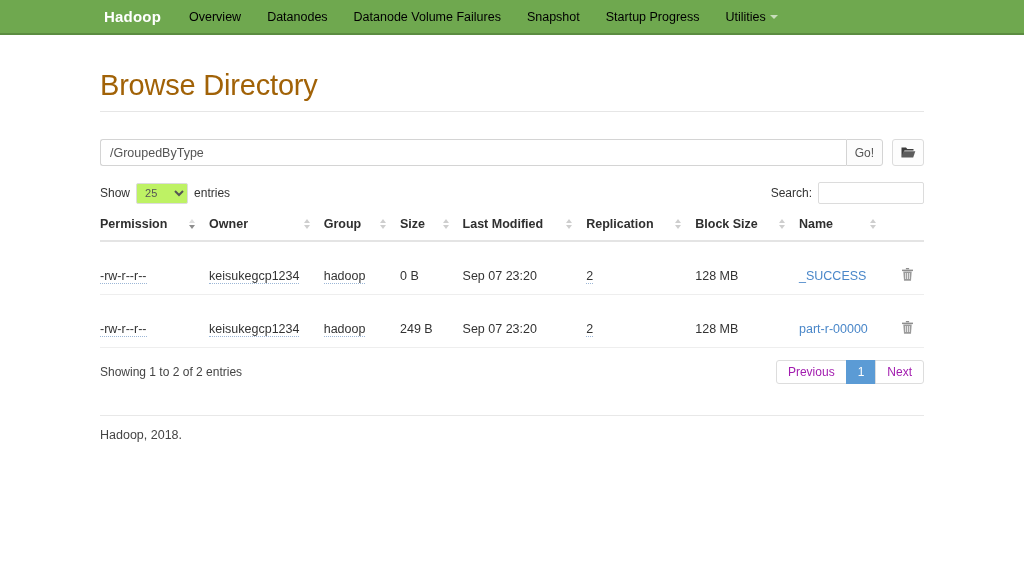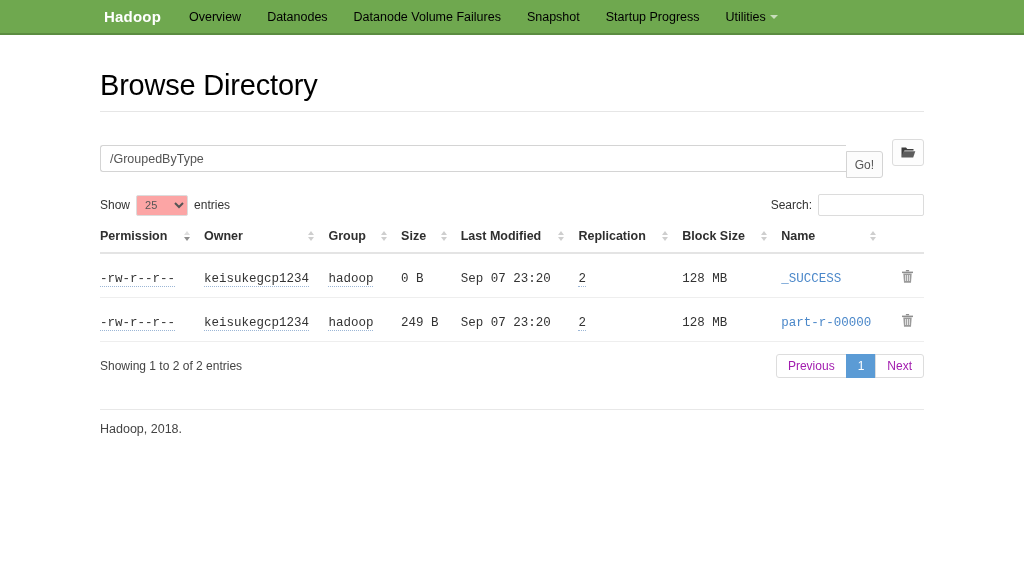--- a/index.html
+++ b/index.html
@@ -49,33 +49,33 @@
   
   .container {
     width: 824px;
     margin: 0 auto;
     padding-top: 34px;
   }
 
   .page-title {
     font-size: 29px;
     font-weight: normal;
-    color: #000000;
+    color: #a16207;
     margin: 0 0 9px 0;
     letter-spacing: -.2px;
   }
   .title-rule {
     border: 0;
     border-top: 1px solid #e6e6e6;
     margin: 0 0 27px 0;
   }
 
   
   .path-row { display: flex; align-items: stretch; margin-bottom: 16px; }
-  .input-group { display: flex; flex: 1 1 auto; align-items: center; }
+  .input-group { display: flex; flex: 1 1 auto; }
   .path-input {
     flex: 1 1 auto;
     height: 27px;
     border: 1px solid #d4d4d4;
     border-right: none;
     border-radius: 3px 0 0 3px;
     padding: 0 9px;
     font-size: 12.5px;
     color: #555;
     font-family: "Liberation Sans", sans-serif;
@@ -86,21 +86,20 @@
     height: 27px;
     min-width: 37px;
     border: 1px solid #d4d4d4;
     border-radius: 0 3px 3px 0;
     background: #fcfcfc;
     font-size: 12px;
     color: #555;
     cursor: pointer;
     font-family: "Liberation Sans", sans-serif;
     padding: 0 8px;
-    margin-top: 12px;
   }
   .folder-btn {
     height: 27px;
     width: 32px;
     margin-left: 9px;
     border: 1px solid #dcdcdc;
     border-radius: 3px;
     background: #fdfdfd;
     display: flex;
     align-items: center;
@@ -120,21 +119,21 @@
   .length-box { display: flex; align-items: center; }
   .length-box label { display: flex; align-items: center; }
   .entries-select {
     margin: 0 6px;
     height: 21px;
     width: 52px;
     font-size: 11px;
     color: #555;
     border: 1px solid #dcdcdc;
     border-radius: 2px;
-    background: #fca5a5;
+    background: #bef264;
     font-family: "Liberation Sans", sans-serif;
     padding-left: 4px;
   }
   .filter-box { display: flex; align-items: flex-end; }
   .filter-box label { display: flex; align-items: center; }
   .search-input {
     margin-left: 6px;
     height: 22px;
     width: 106px;
     border: 1px solid #dcdcdc;
@@ -174,26 +173,25 @@
   }
   .sort-down {
     border-left: 3.5px solid transparent;
     border-right: 3.5px solid transparent;
     border-top: 4.5px solid #c6c6c6;
   }
   th.sorted .sort-down { border-top-color: #7a7a7a; }
   th.sorted .sort-up { border-bottom-color: #d8d8d8; }
 
   table.explorer tbody td {
-    padding: 16px 14px 10px 0;
+    padding: 26px 14px 10px 0;
     border-bottom: 1px solid #eeeeee;
     color: #333;
     vertical-align: middle;
     white-space: nowrap;
-    font-family: Liberation Mono, monospace;
   }
   table.explorer tbody tr:last-child td { border-bottom: 1px solid #eeeeee; }
 
   .editable {
     border-bottom: 1px dotted #9bb6d6;
     cursor: pointer;
     color: #333;
   }
   .file-link {
     color: #4a87c9;

